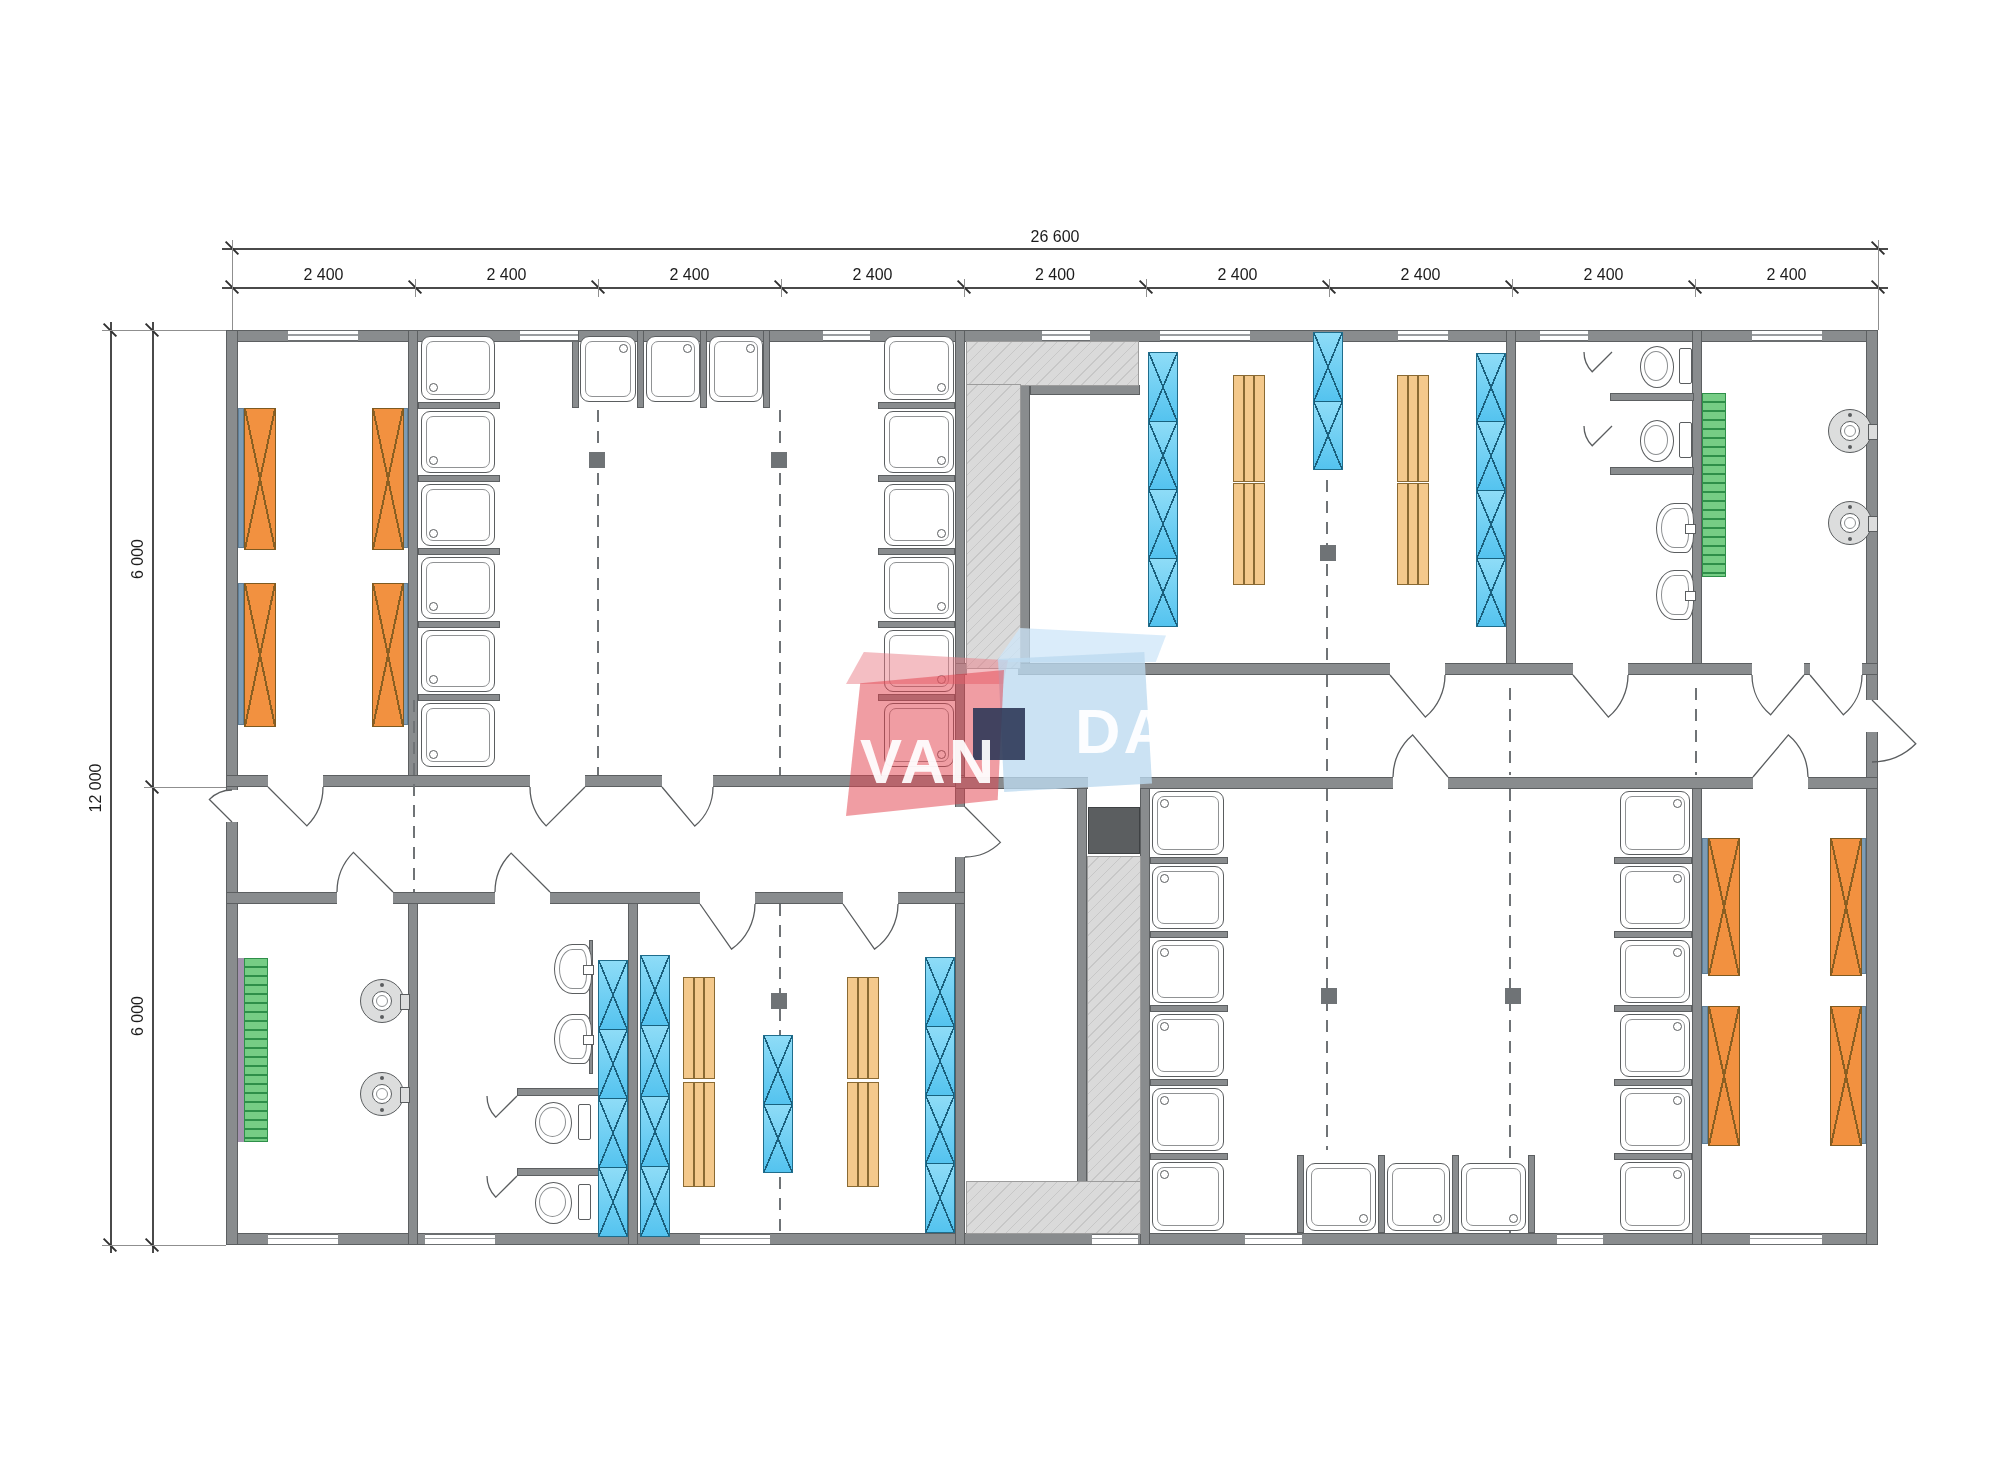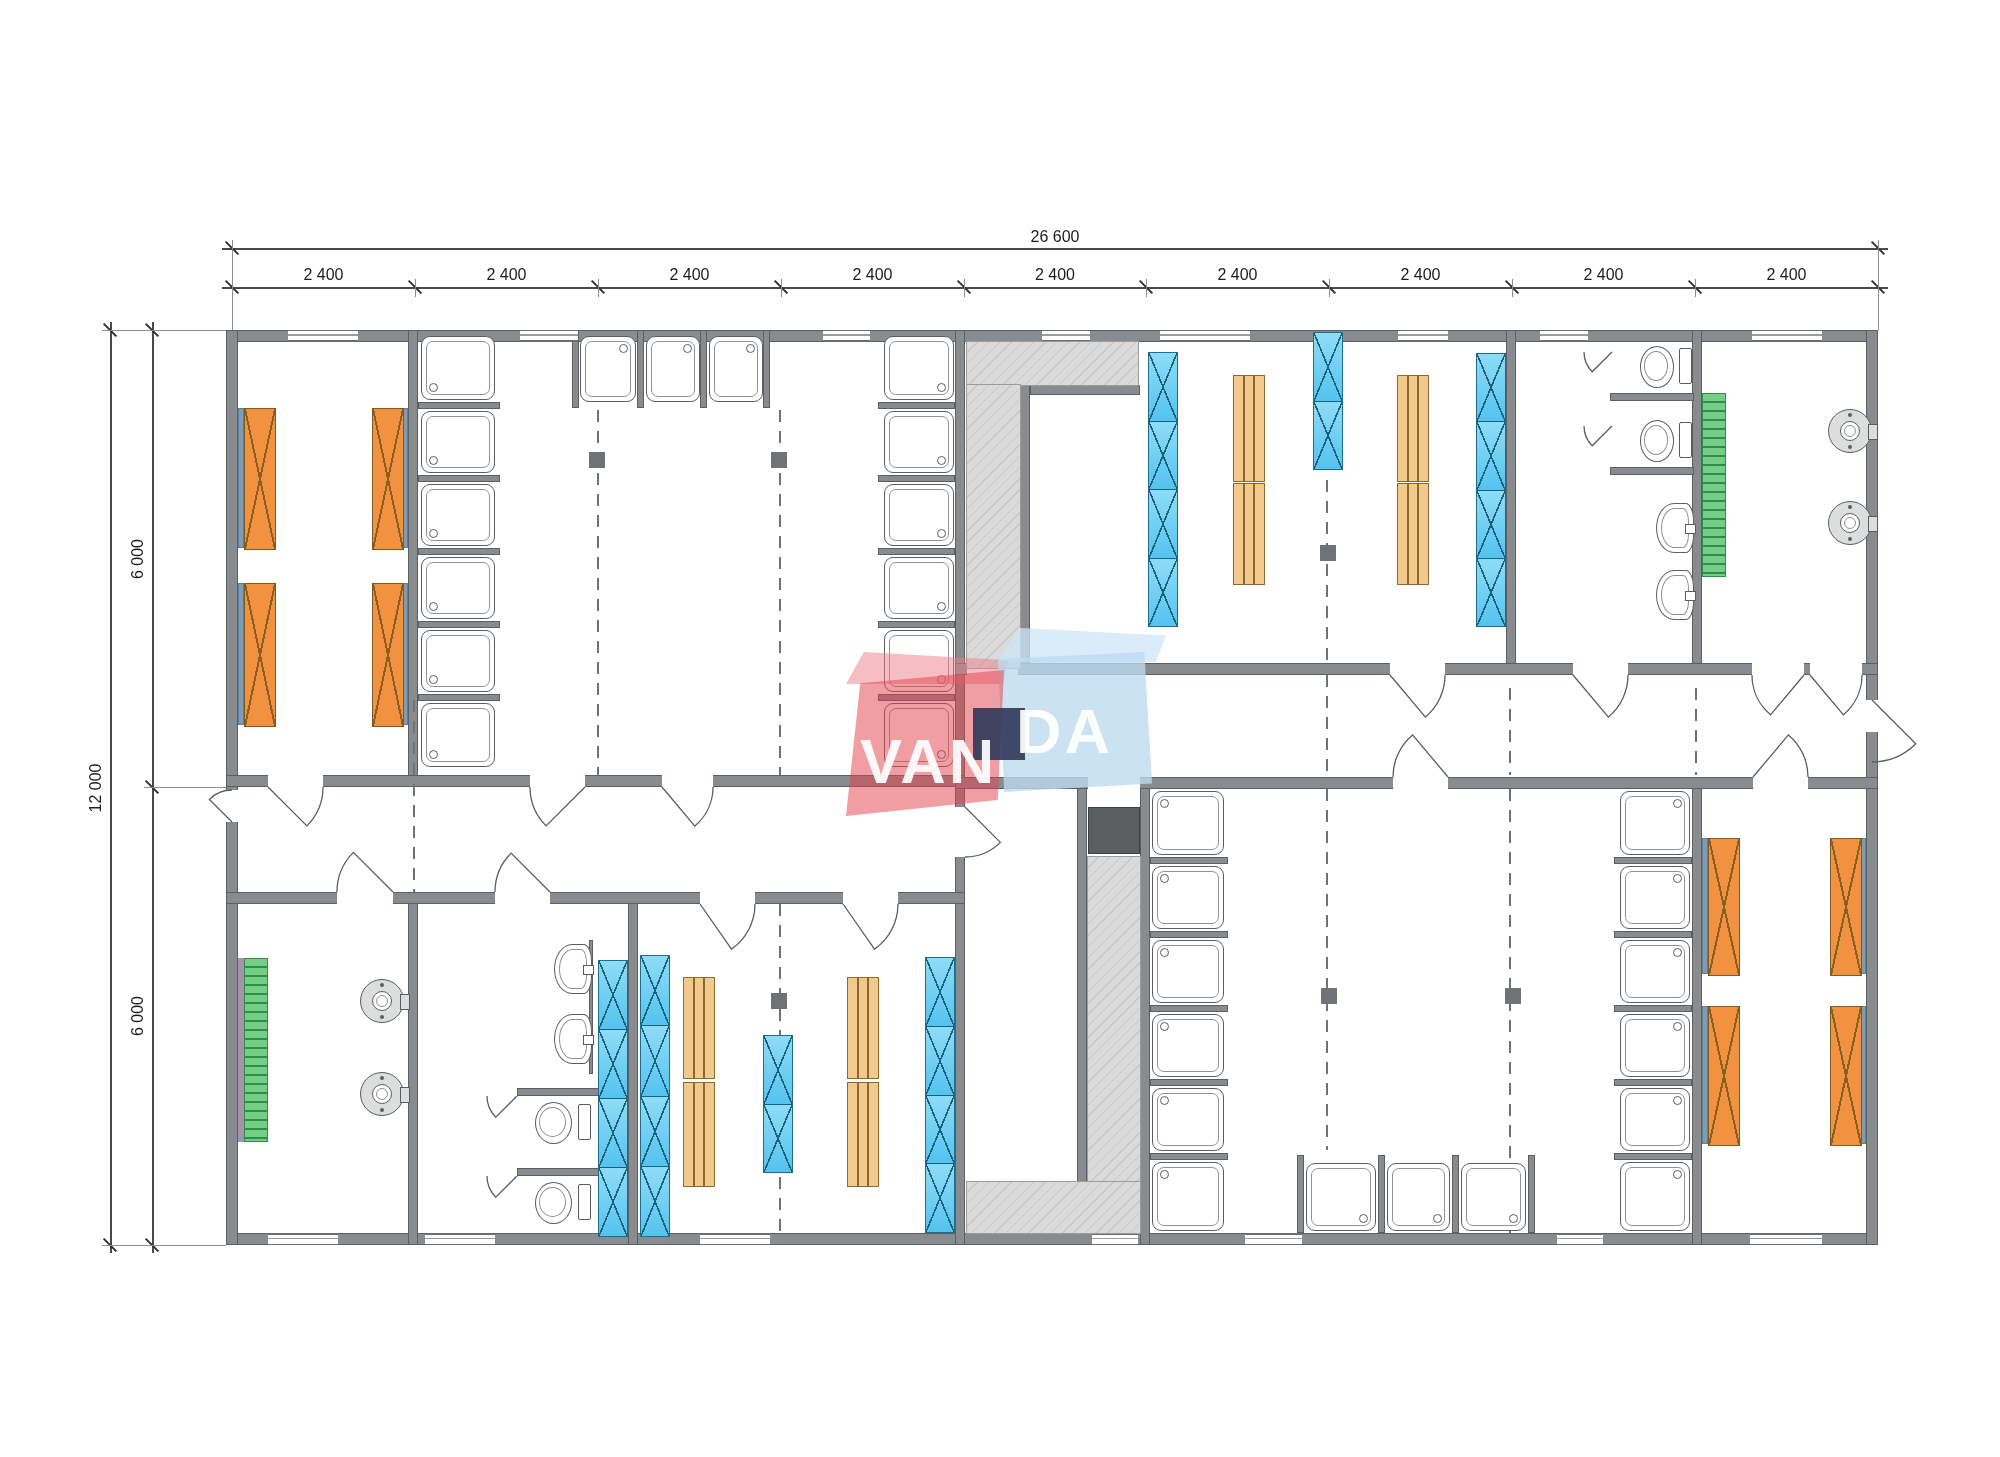--- a/index.html
+++ b/index.html
@@ -494,15 +494,15 @@
       <div class="dimtext v" style="left: 138px; top: 558.5px;">6 000</div>
       <div class="dimtext v" style="left: 138px; top: 1016px;">6 000</div>
     </div>
   <div id="logo">
     <div class="lg-blue-top"></div>
     <div class="lg-red-top"></div>
     <div class="lg-blue"></div>
     <div class="lg-red"></div>
     <div class="lg-navy"></div>
     <span class="lg-txt" style="left:860px;top:706px;margin-top:24px;">VAN</span>
-    <span class="lg-txt" style="left:1016px;top:700px;">DA</span>
+    <span class="lg-txt" style="left:1075px;top:700px;">DA</span>
   </div>
 </div>
 
 </body></html>

